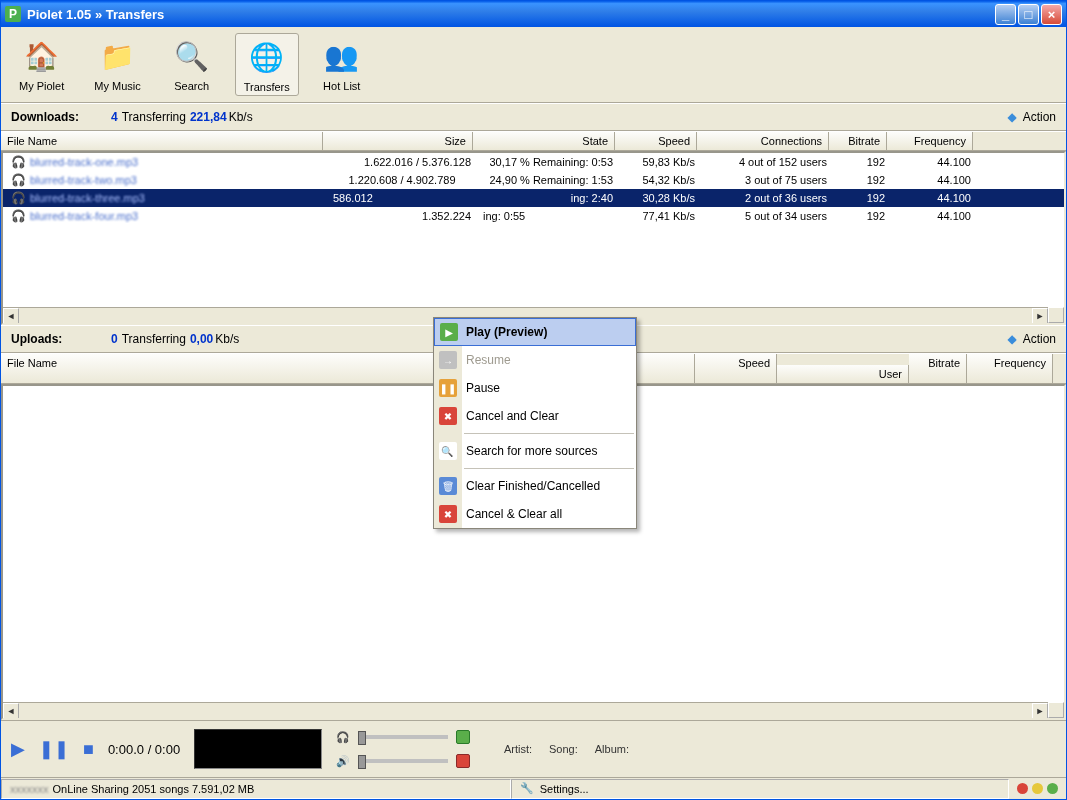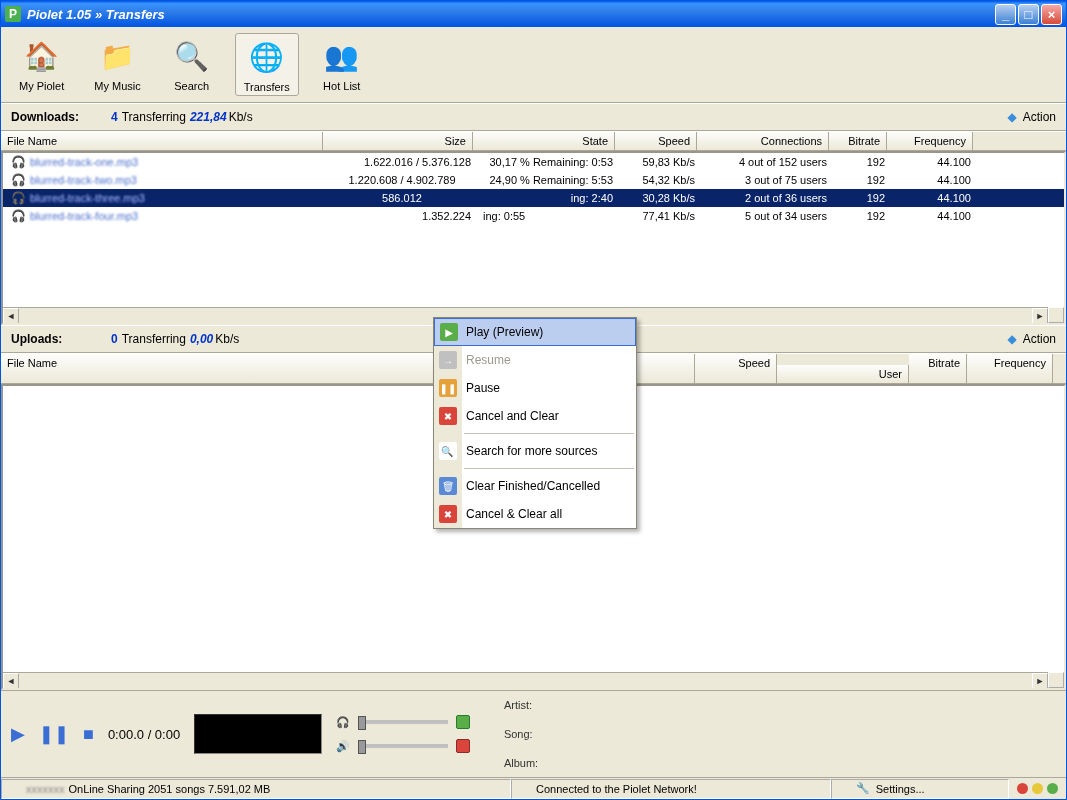--- a/index.html
+++ b/index.html
@@ -1,33 +1,33 @@
 <!DOCTYPE html>
 <html><head>
 <meta charset="utf-8">
 <style>
 * { box-sizing: border-box; margin: 0; padding: 0; }
 body { font-family: Tahoma, Arial, sans-serif; font-size: 11px; background: #ece9d8; overflow: hidden; width: 1067px; height: 800px; }
 .window { border: 1px solid #0054e3; background: #ece9d8; width: 1067px; height: 800px; display: flex; flex-direction: column; }
 .titlebar { background: linear-gradient(to bottom, #0058e6 0%, #3a93ff 10%, #2f7ee8 40%, #0054e3 100%); height: 26px; display: flex; align-items: center; padding: 0 4px; color: #fff; font-weight: bold; font-size: 13px; }
 .titlebar-icon { width: 16px; height: 16px; background: #4caf50; border-radius: 2px; margin-right: 6px; display: flex; align-items: center; justify-content: center; color: #fff; font-size: 12px; font-weight: bold; }
-.titlebar-text { flex: 1; font-style: italic; }
+.titlebar-text { flex: 1; }
 .win-controls { display: flex; gap: 2px; }
 .win-btn { width: 21px; height: 21px; background: linear-gradient(to bottom,#b6cff2,#3c81d4); border: 1px solid #fff; border-radius: 3px; display: flex; align-items: center; justify-content: center; color: #fff; font-weight: bold; cursor: pointer; font-size: 13px; }
 .win-btn.close { background: linear-gradient(to bottom,#f5a8a8,#d64b37); }
 .toolbar { background: #ece9d8; border-bottom: 1px solid #aca899; padding: 6px 10px; display: flex; gap: 14px; }
 .tb-item { display: flex; flex-direction: column; align-items: center; gap: 3px; padding: 2px 8px; cursor: pointer; border-radius: 3px; }
 .tb-item.active { border: 1px solid #aca899; background: #f4f2e8; }
 .tb-icon { width: 42px; height: 42px; display: flex; align-items: center; justify-content: center; font-size: 28px; }
 .tb-label { font-size: 11px; }
 .section-header { display: flex; align-items: center; padding: 6px 10px; background: #ece9d8; border-top: 1px solid #fff; border-bottom: 1px solid #aca899; font-size: 12px; }
 .sh-label { font-weight: bold; width: 100px; }
 .sh-count { color: #0033cc; font-weight: bold; margin-right: 4px; }
 .sh-transferring { margin-right: 4px; }
-.sh-speed { color: #0033cc; font-weight: bold; font-style: italic; }
+.sh-speed { color: #0033cc; font-weight: bold; }
 .sh-units { margin-left: 2px; }
 .action-btn { margin-left: auto; display: flex; align-items: center; gap: 6px; cursor: pointer; font-size: 12px; }
 .action-diamond { color: #3a8ddb; font-size: 12px; }
 .grid-header { display: flex; background: #ece9d8; border-top: 1px solid #fff; border-bottom: 1px solid #aca899; }
 .gh-cell { border-right: 1px solid #aca899; padding: 3px 6px; font-size: 11px; background: linear-gradient(to bottom,#fdfdfb,#ece9d8); }
 .downloads-panel { background: #fff; border: 2px inset #ece9d8; height: 174px; overflow: hidden; position: relative; }
 .uploads-panel { background: #fff; border: 2px inset #ece9d8; flex: 1; overflow: hidden; position: relative; }
 .row { display: flex; align-items: center; height: 18px; font-size: 11px; padding: 0 2px; }
 .row.selected { background: #0a246a; color: #fff; }
 .row.selected .fname-text { color: #aabfff; }
@@ -45,23 +45,23 @@
 .cm-item.disabled { color: #9e9a8f; }
 .cm-sep { height: 1px; background: #c5c2b8; margin: 3px 2px 3px 30px; position: relative; }
 .cm-icon { position: absolute; left: 5px; width: 18px; height: 18px; display:flex; align-items:center; justify-content:center; border-radius:2px; font-size:12px; }
 .player-bar { background: #ece9d8; border-top: 1px solid #aca899; padding: 8px 10px; display: flex; align-items: center; gap: 14px; }
 .pb-btn { color: #3a6ed5; font-size: 18px; cursor: pointer; }
 .pb-time { font-size: 13px; }
 .pb-viz { width: 128px; height: 40px; background: #000; border: 1px inset #888; }
 .pb-slider { width: 90px; height: 4px; background: #c0c0c0; position: relative; cursor: pointer; }
 .pb-slider::after { content:''; position:absolute; left:0; top:-4px; width:6px; height:12px; background:#999; border:1px solid #555; }
 .pb-indicator { width: 14px; height: 14px; border-radius: 2px; }
-.pb-meta { display: flex; flex-direction: column; font-size: 11px; color: #333; gap:17px; }
+.pb-meta { display: flex; font-size: 11px; color: #333; gap:17px; }
 .status-bar { display: flex; border-top: 1px solid #aca899; background: #ece9d8; height: 22px; align-items: center; font-size: 11px; }
-.sb-panel { border: 1px inset #fff; padding: 2px 24px; height: 20px; display: flex; align-items: center; }
+.sb-panel { border: 1px inset #fff; padding: 2px 8px; height: 20px; display: flex; align-items: center; }
 .sb-blur { filter: blur(1px); color:#888; margin-right:4px; }
 .status-lights { display: flex; gap: 4px; padding: 0 8px; margin-left:auto; }
 .light { width: 11px; height: 11px; border-radius: 50%; }
 .content { flex:1; display:flex; flex-direction:column; position:relative; }
 </style>
 </head>
 <body>
 
 <div class="window">
 
@@ -135,32 +135,32 @@
             <div class="cell" style="width:132px;text-align:right">4 out of 152 users</div>
             <div class="cell" style="width:58px;text-align:right">192</div>
             <div class="cell" style="width:86px;text-align:right">44.100</div>
           </div>
           <div class="row">
             <div class="cell fname-cell" style="width:322px">
               <span class="hp-icon">🎧</span>
               <span class="fname-text">blurred-track-two.mp3</span>
             </div>
             <div class="cell" style="width:150px;text-align:center">1.220.608 / 4.902.789</div>
-            <div class="cell" style="width:142px;text-align:right">24,90 % Remaining: 5:53</div>
+            <div class="cell" style="width:142px;text-align:right">24,90 % Remaining: 1:53</div>
             <div class="cell" style="width:82px;text-align:right">54,32 Kb/s</div>
             <div class="cell" style="width:132px;text-align:right">3 out of 75 users</div>
             <div class="cell" style="width:58px;text-align:right">192</div>
             <div class="cell" style="width:86px;text-align:right">44.100</div>
           </div>
           <div class="row selected">
             <div class="cell fname-cell" style="width:322px">
               <span class="hp-icon">🎧</span>
               <span class="fname-text">blurred-track-three.mp3</span>
             </div>
-            <div class="cell" style="width:150px;text-align:center">586.012</div>
+            <div class="cell" style="width:150px;text-align:left">586.012</div>
             <div class="cell" style="width:142px;text-align:right"> ing: 2:40</div>
             <div class="cell" style="width:82px;text-align:right">30,28 Kb/s</div>
             <div class="cell" style="width:132px;text-align:right">2 out of 36 users</div>
             <div class="cell" style="width:58px;text-align:right">192</div>
             <div class="cell" style="width:86px;text-align:right">44.100</div>
           </div>
           <div class="row">
             <div class="cell fname-cell" style="width:322px">
               <span class="hp-icon">🎧</span>
               <span class="fname-text">blurred-track-four.mp3</span>
@@ -206,21 +206,21 @@
         <div class="sb-btn">◄</div>
         <div class="sb-btn">►</div>
       </div>
       <div class="sb-corner"></div>
     </div>
 
     <div class="context-menu" id="context-menu">
       <div class="cm-strip"></div>
     <div class="cm-item highlighted">
           <span class="cm-icon" style="background:#5aae4a;color:#fff;font-size:10px">▶</span>
-          <span style="font-weight:normal;">Play (Preview)</span>
+          <span style="font-weight:bold;">Play (Preview)</span>
         </div>
         <div class="cm-item disabled">
           <span class="cm-icon" style="background:#c0c0c0;color:#fff;font-size:10px">→</span>
           <span style="">Resume</span>
         </div>
         <div class="cm-item">
           <span class="cm-icon" style="background:#e6a13a;color:#fff;font-size:10px">❚❚</span>
           <span style="">Pause</span>
         </div>
         <div class="cm-item">
@@ -268,23 +268,20 @@
       <span>Song:</span>
       <span>Album:</span>
     </div>
   </div>
 
   <div class="status-bar">
     <div class="sb-panel" style="width:510px">
       <span class="sb-blur">xxxxxxx</span>
       <span>OnLine Sharing 2051 songs 7.591,02 MB</span>
     </div>
-    <div class="sb-panel" style="width:320px">
-      <span>Connected to the Piolet Network!</span>
-    </div>
     <div class="sb-panel" style="flex:1;cursor:pointer">
       <span style="margin-right:6px">🔧</span>
       <span>Settings...</span>
     </div>
     <div class="status-lights" id="status-lights">
         <div class="light" style="background: rgb(217, 69, 58);"></div>
         <div class="light" style="background: rgb(230, 200, 58);"></div>
         <div class="light" style="background: rgb(90, 174, 74);"></div>
       </div>
   </div>

